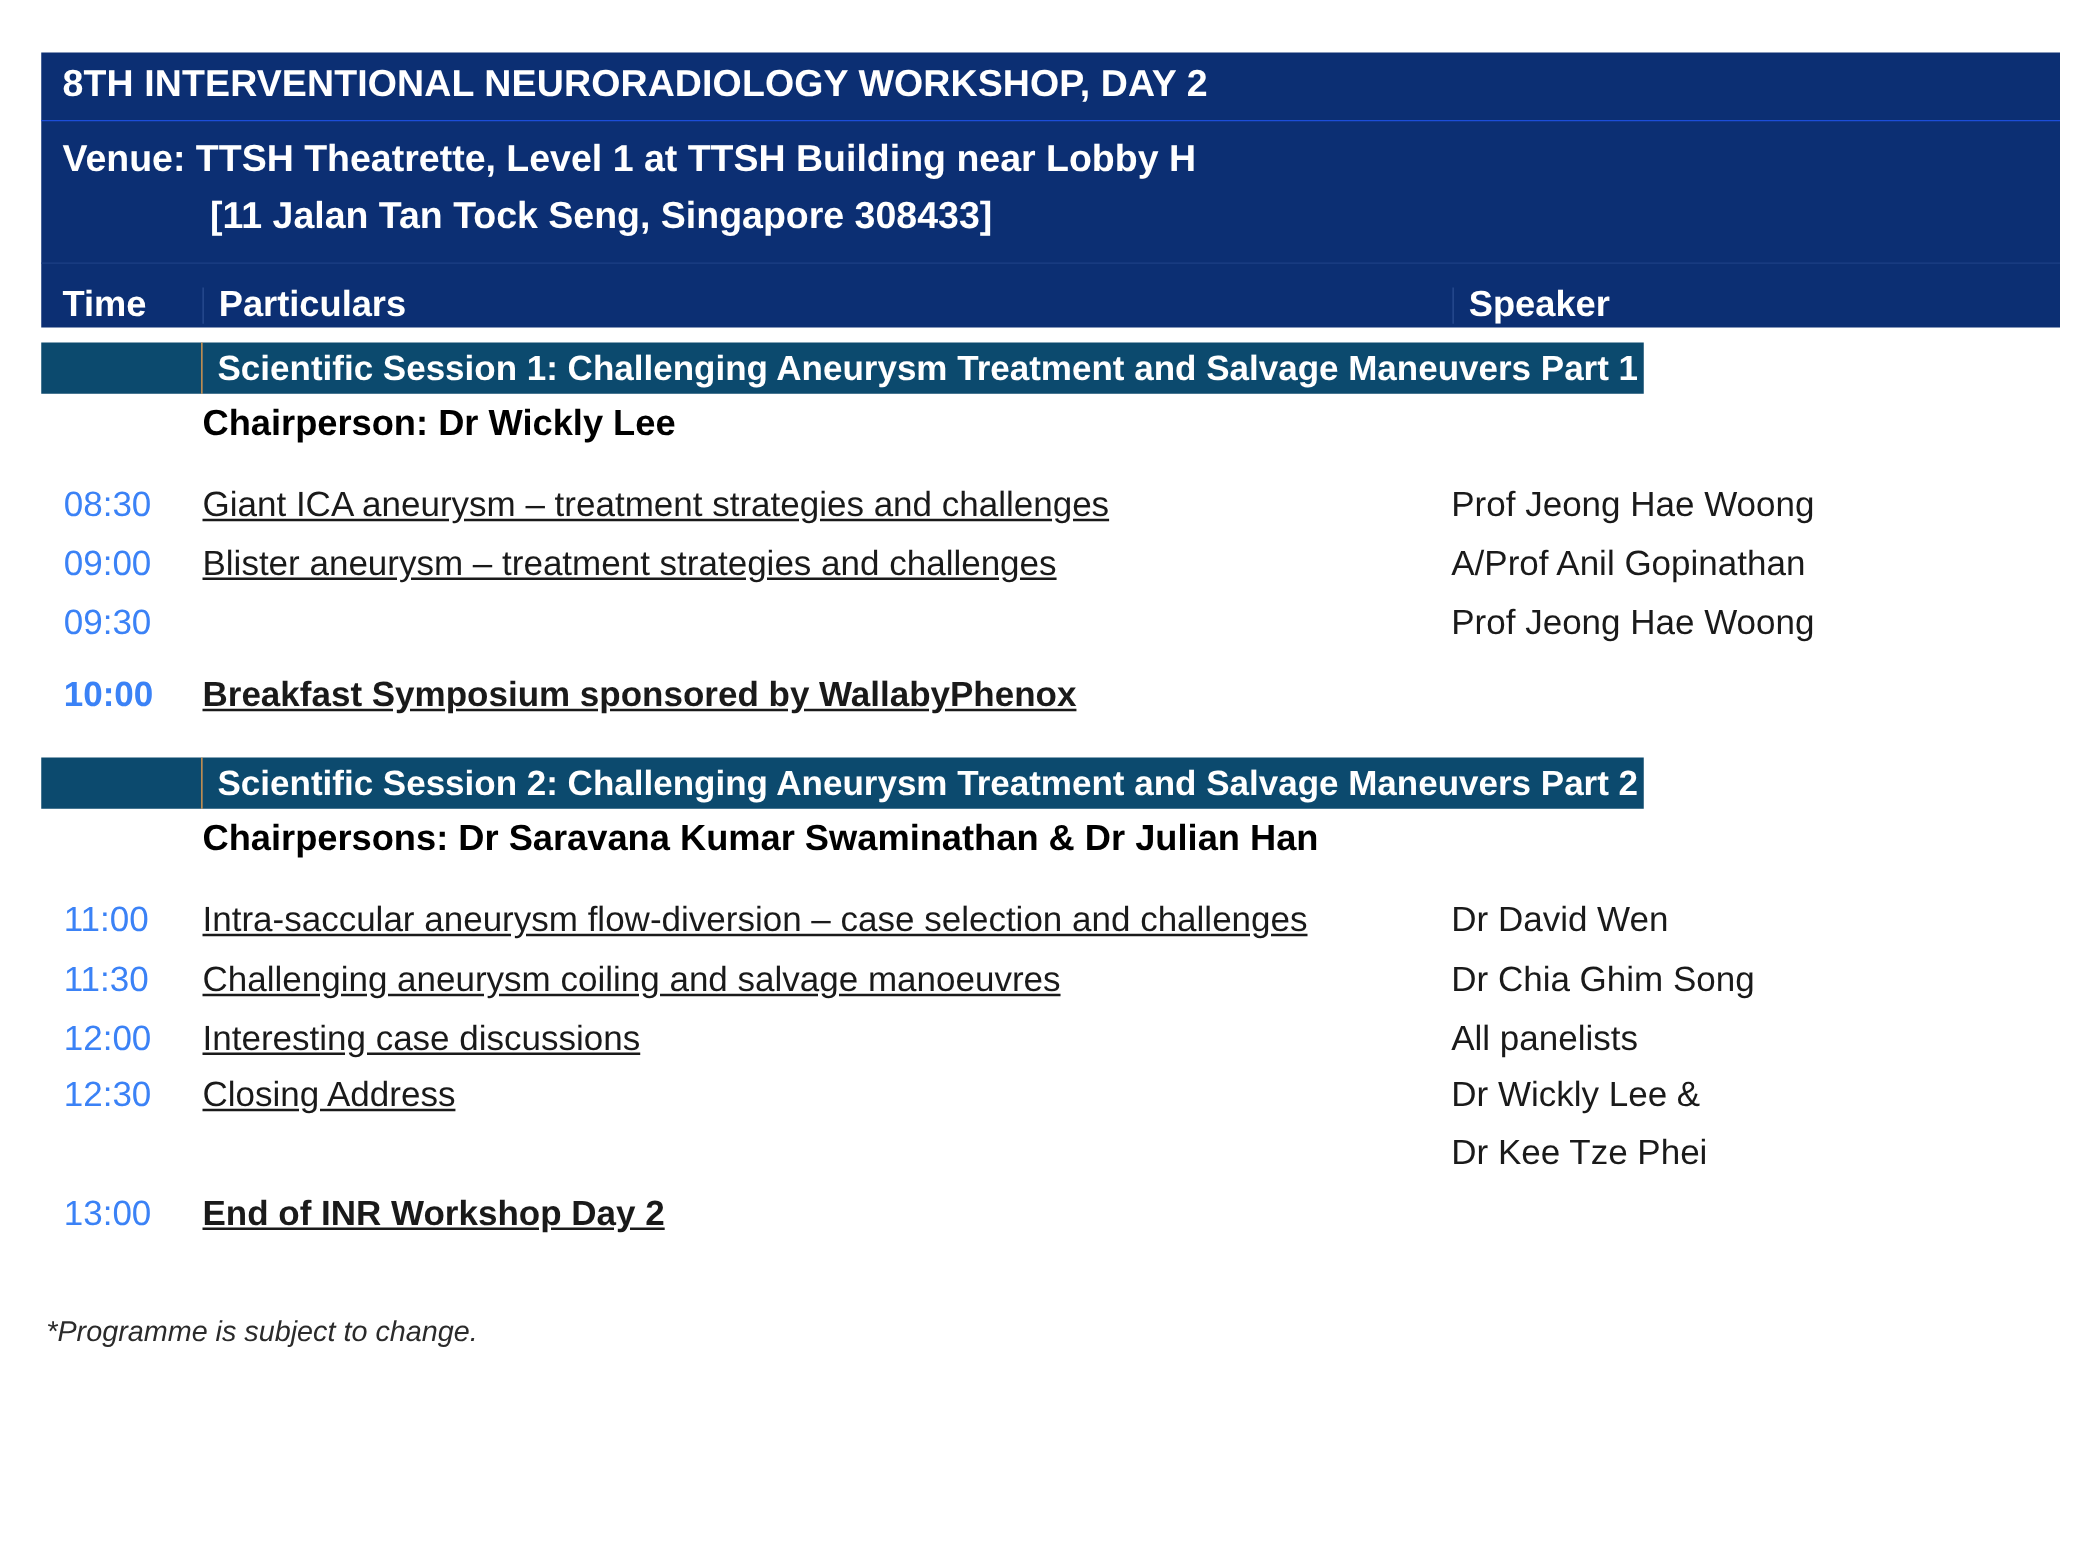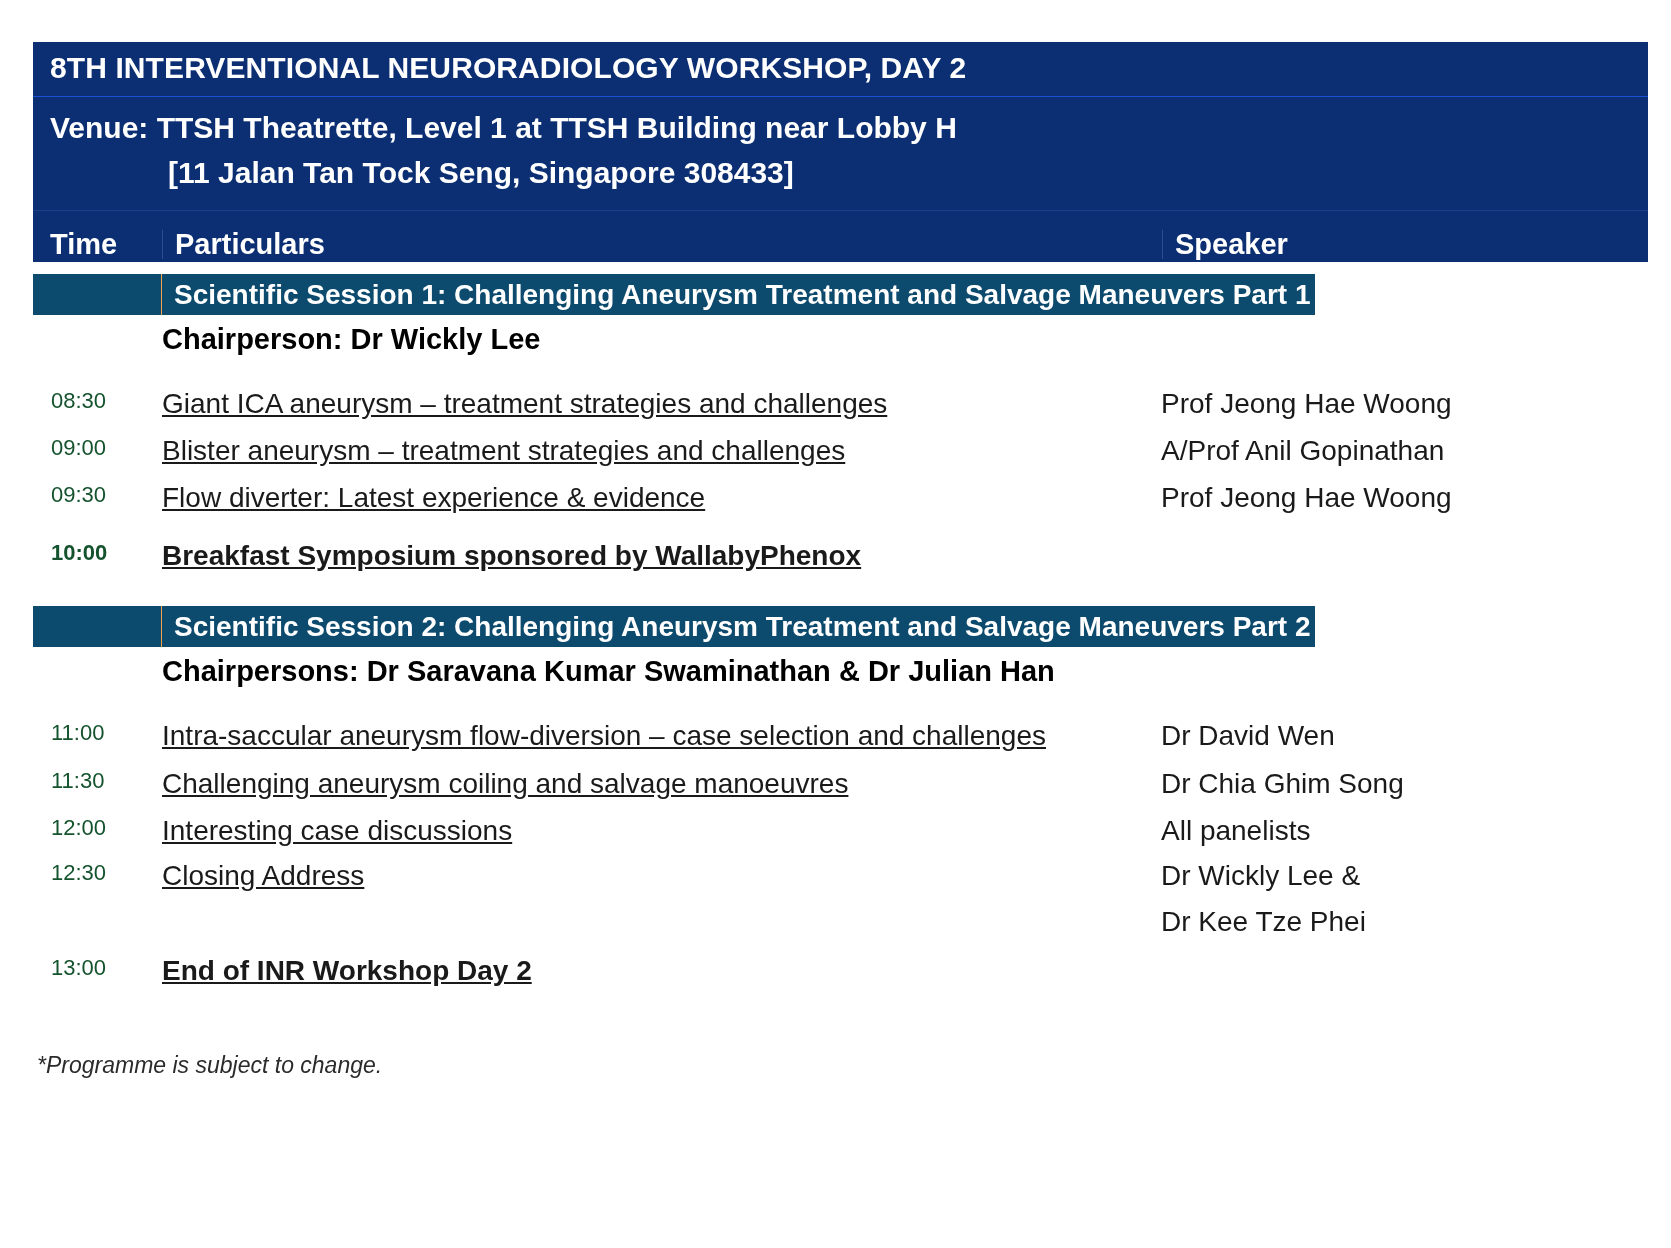--- a/index.html
+++ b/index.html
@@ -123,22 +123,22 @@
     font-weight: bold;
     color: #000000;
     white-space: nowrap;
     line-height: 1;
   }
 
   
   .abs-time {
     position: absolute;
     left: 51px;
-    font-size: 22px;
-    color: #14532d;
+    font-size: 28px;
+    color: #3b82f6;
     line-height: 1;
     white-space: nowrap;
   }
   .abs-part {
     position: absolute;
     left: 162px;
     font-size: 28px;
     color: #1a1a1a;
     line-height: 1;
     white-space: nowrap;
@@ -196,21 +196,20 @@
 
   <div class="abs-time" style="top:390px;">08:30</div>
   <div class="abs-part" style="top:390px;">Giant ICA aneurysm – treatment strategies and challenges</div>
   <div class="abs-spk" style="top:390px;">Prof Jeong Hae Woong</div>
 
   <div class="abs-time" style="top:437px;">09:00</div>
   <div class="abs-part" style="top:437px;">Blister aneurysm – treatment strategies and challenges</div>
   <div class="abs-spk" style="top:437px;">A/Prof Anil Gopinathan</div>
 
   <div class="abs-time" style="top:484px;">09:30</div>
-  <div class="abs-part" style="top:484px;">Flow diverter: Latest experience &amp; evidence</div>
   <div class="abs-spk" style="top:484px;">Prof Jeong Hae Woong</div>
 
   <div class="abs-time bold" style="top:542px;">10:00</div>
   <div class="abs-part bold" style="top:542px;">Breakfast Symposium sponsored by WallabyPhenox</div>
   <div class="abs-spk" style="top:542px;"></div>
 
   <div class="session-bar" style="top:606px;">
     <div class="sb-spacer"></div>
     <div class="sb-label">Scientific Session 2: Challenging Aneurysm Treatment and Salvage Maneuvers Part 2</div>
   </div>

